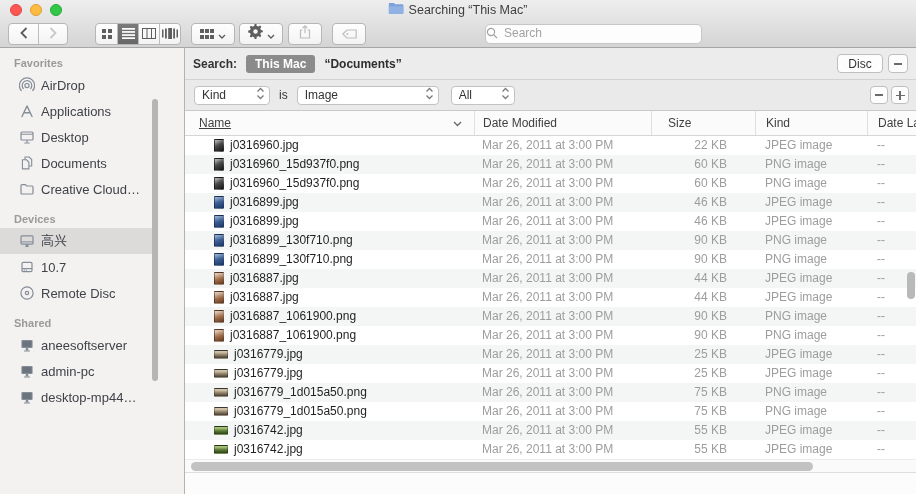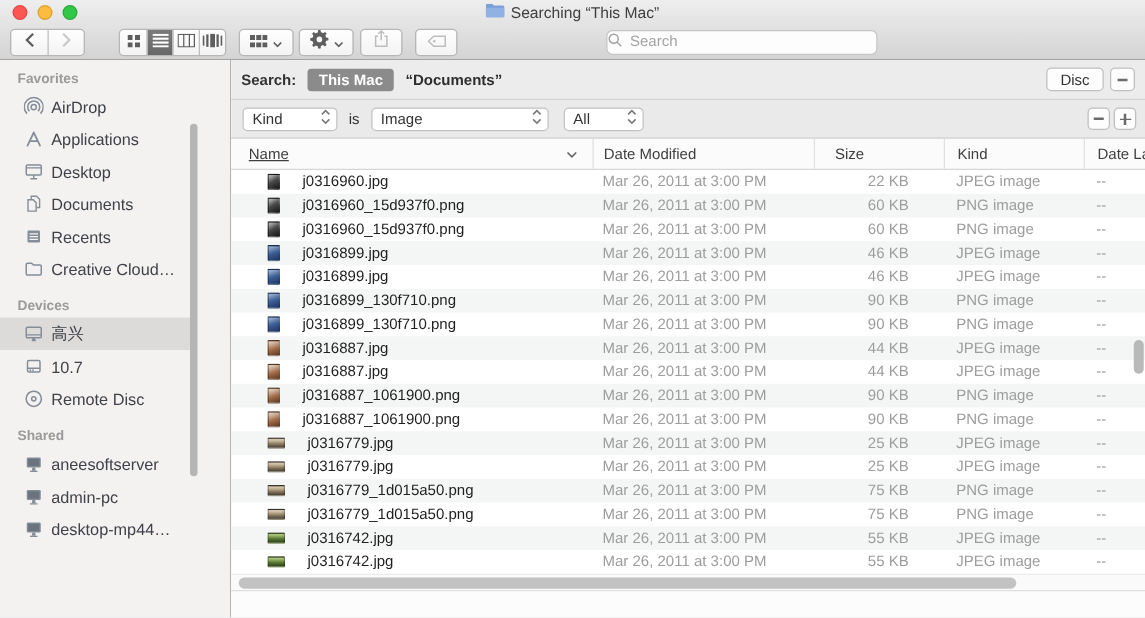--- a/index.html
+++ b/index.html
@@ -92,21 +92,21 @@
   .h-date { padding-left:8px; }
   .h-size { padding-left:16px; }
   .h-kind { padding-left:10px; }
   .h-last { padding-left:10px; }
 
   
   .rows { flex:none; height:323px; }
   .trow { display:grid; grid-template-columns:289px 177px 104px 112px 62px; width:744px; height:19px; line-height:19px; font-size:12px; }
   .trow:nth-child(even) { background:#f4f5f5; }
   .cell { overflow:hidden; white-space:nowrap; }
-  .c-name { padding-left:29px; display:flex; align-items:center; color:#1f1f1f;gap:12px; }
+  .c-name { padding-left:29px; display:flex; align-items:center; color:#1f1f1f; }
   .c-date,.c-kind,.c-last { color:#9d9d9d; }
   .c-date { padding-left:8px; }
   .c-size { color:#9d9d9d; text-align:right; padding-right:28px; }
   .c-kind { padding-left:10px; }
   .c-last { padding-left:10px; }
   .thumb { display:inline-block; flex:none; border:1px solid rgba(0,0,0,.28); border-radius:1px; margin-right:6px; }
   .photo-dark-icon  { width:10px; height:13px; background:linear-gradient(150deg,#a8a8a8 12%,#4a4a4a 45%,#161616); }
   .photo-blue-icon  { width:10px; height:13px; background:linear-gradient(160deg,#92aacb 10%,#3c5f96 48%,#1d3666); }
   .photo-brown-icon { width:10px; height:13px; background:linear-gradient(160deg,#dcc6b2 12%,#a06c48 55%,#5f3a22); }
   .photo-tan-wide-icon   { width:14px; height:9px; background:linear-gradient(180deg,#cfc2a8 18%,#8a7a5f 60%,#45403a); }
@@ -285,29 +285,20 @@
                     <path d="M6 2h4.2L12.7 4.5V11H6z"></path>
                     <path d="M3.4 4.8h4.2L9.9 7.3v6.6H3.4z"></path>
                   </g>
                 </svg>
               </span>
               <span class="slabel">Documents</span>
             </div>
             <div class="side-item">
               <span class="sicon">
                 <svg width="16" height="16" viewBox="0 0 16 16">
-                  <rect x="3" y="3.4" width="10" height="9.6" rx="1" fill="currentColor"></rect>
-                  <path d="M4.6 6h6.8M4.6 8.2h6.8M4.6 10.4h6.8" stroke="#f4f2f1" stroke-width="1"></path>
-                </svg>
-              </span>
-              <span class="slabel">Recents</span>
-            </div>
-            <div class="side-item">
-              <span class="sicon">
-                <svg width="16" height="16" viewBox="0 0 16 16">
                   <path d="M2 4.6c0-.6.4-1 1-1h3.3l1.4 1.4H13c.6 0 1 .4 1 1v6c0 .6-.4 1-1 1H3c-.6 0-1-.4-1-1z" fill="none" stroke="currentColor" stroke-width="1.2"></path>
                 </svg>
               </span>
               <span class="slabel">Creative Cloud…</span>
             </div>
           </div>
           <div class="side-sec">
             <div class="side-title">Devices</div>
             <div class="side-item sel">
               <span class="sicon">

